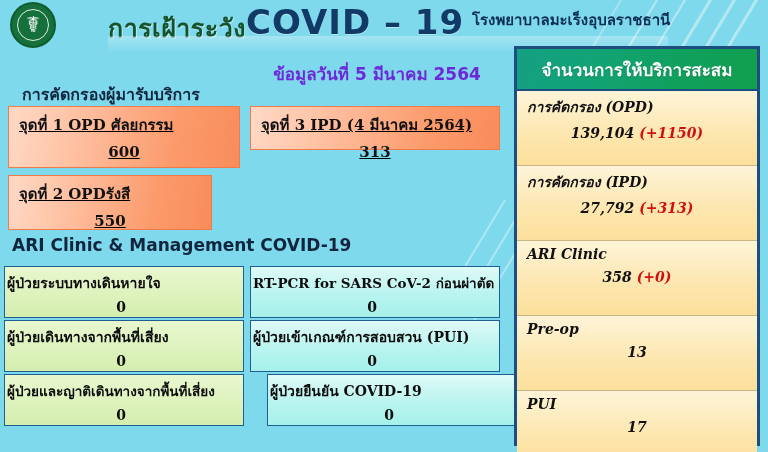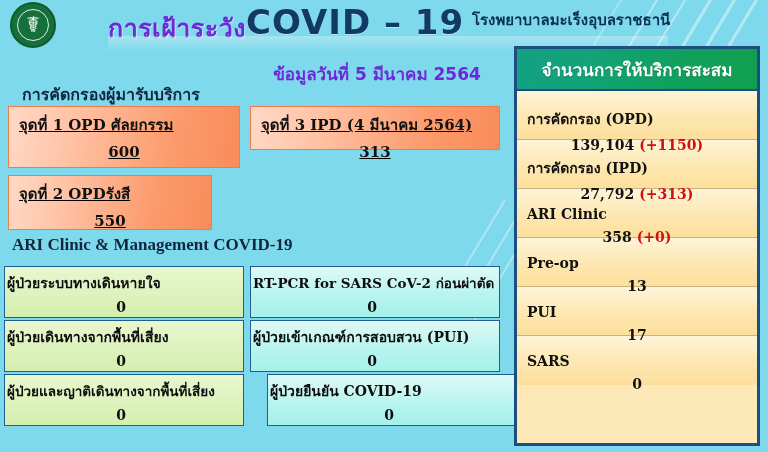--- a/index.html
+++ b/index.html
@@ -62,21 +62,21 @@
     position: absolute; left: 5px; top: 5px; right: 5px; bottom: 5px;
     border: 1px solid rgba(255,255,255,.85); border-radius: 50%;
   }
   .logo .cad {
     color: #fff; font-size: 22px; line-height: 1; z-index: 2;
     font-family: "DejaVu Sans", sans-serif;
   }
   .title-th {
     position: absolute; left: 108px; top: 8px;
     font-size: 25px; font-weight: bold; letter-spacing: .5px;
-    color: #6d28d9;
+    color: #14532d;
     text-shadow: 1px 1px 0 rgba(255,255,255,.45);
     font-family: "DejaVu Sans", "Liberation Sans", sans-serif;
   }
   .title-en {
     position: absolute; left: 246px; top: 2px;
     font-size: 34px; font-weight: bold; letter-spacing: 1px;
     color: #123a66;
     font-family: "DejaVu Sans", "Liberation Sans", sans-serif;
     text-shadow: 0 1px 0 rgba(255,255,255,.4);
   }
@@ -98,21 +98,21 @@
     font-family: "DejaVu Sans", "Liberation Sans", sans-serif;
   }
 
   
   .sec-head {
     position: absolute;
     font-size: 16px; font-weight: bold; color: #10263f;
     font-family: "DejaVu Sans", "Liberation Sans", sans-serif;
   }
   #screen-head { left: 22px; top: 82px; }
-  #ari-head    { left: 12px; top: 235px; font-size: 17px; font-family: Liberation Serif, serif; }
+  #ari-head    { left: 12px; top: 235px; font-size: 17px; }
 
   
   .obox {
     position: absolute;
     background: linear-gradient(100deg, #ffd9c6 0%, #ffc9ae 20%, #fb9a6b 72%, #f98c5a 100%);
     border: 1px solid #f07b4a;
     padding: 6px 10px 4px 10px;
     text-decoration: underline;
   }
   .obox .lbl {
@@ -168,24 +168,25 @@
     background: linear-gradient(105deg,#14a083 0%, #12a377 30%, #10a05e 65%, #129f4e 100%);
     display: flex; align-items: center; justify-content: center;
     border-bottom: 2px solid #1c4f80;
   }
   #panel-head span {
     font-size: 17px; font-weight: bold; color: #ffffff;
     font-family: "DejaVu Sans", "Liberation Sans", sans-serif;
     text-shadow: 0 1px 1px rgba(0,0,0,.25);
   }
   .prow {
-    height: 49px;
+    height: 75px;
     background: linear-gradient(180deg,#fdf4d8 0%, #fde6ae 60%, #fcdf9c 100%);
     border-bottom: 1px solid #c9b583;
-    padding: 17px 10px 0 10px;
+    padding: 5px 10px 0 10px;
+    font-style: italic;
   }
   .prow:last-child { border-bottom: none; }
   .prow .lbl {
     font-size: 14px; font-weight: bold; color: #111;
     font-family: "DejaVu Serif", "Liberation Serif", serif;
     white-space: nowrap;
   }
   .prow .valline {
     margin-top: 7px; text-align: center;
     font-size: 14px; font-weight: bold; color: #111;

